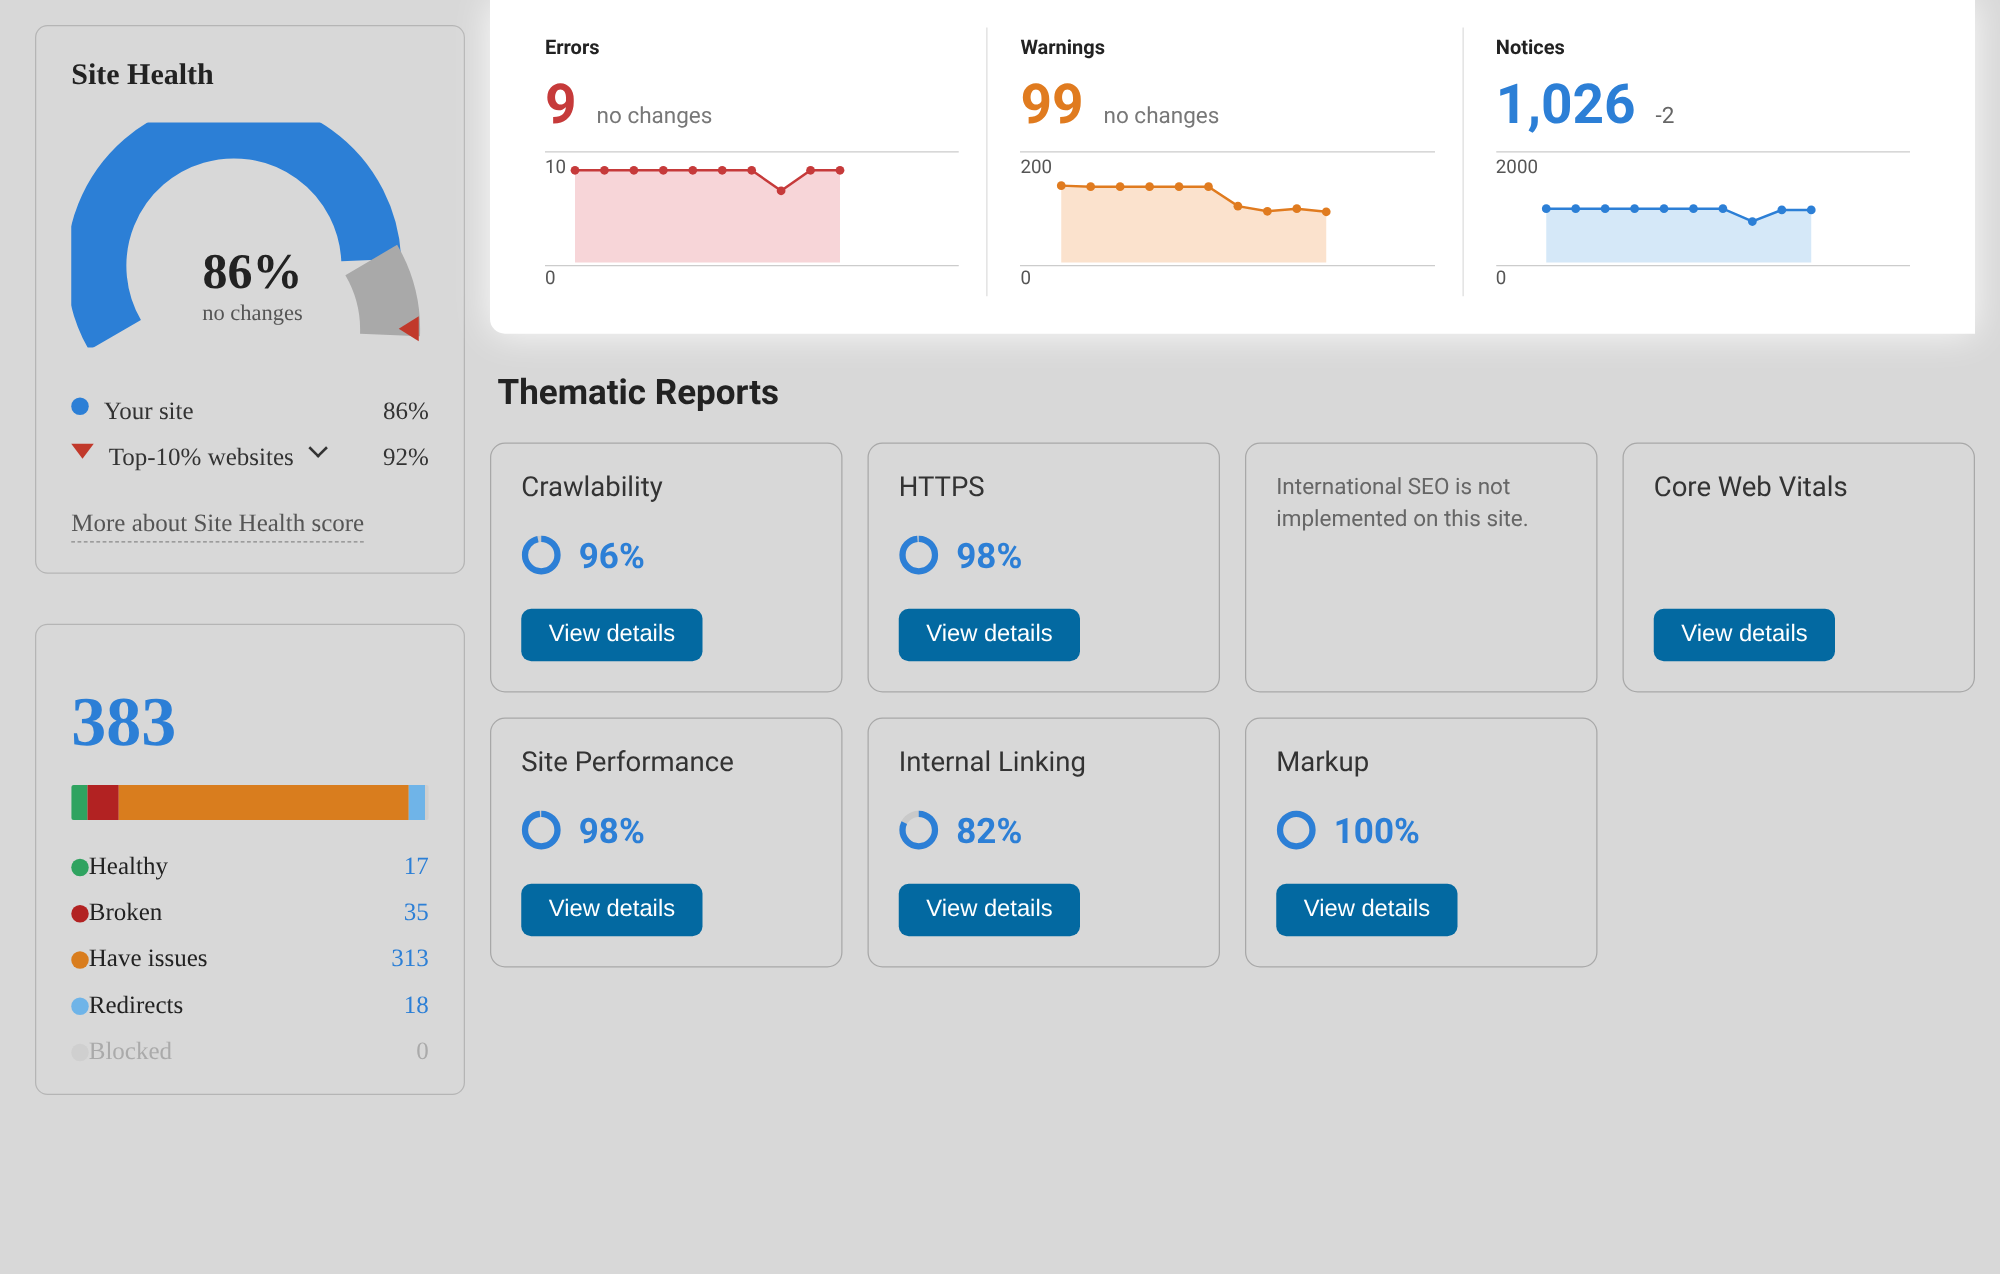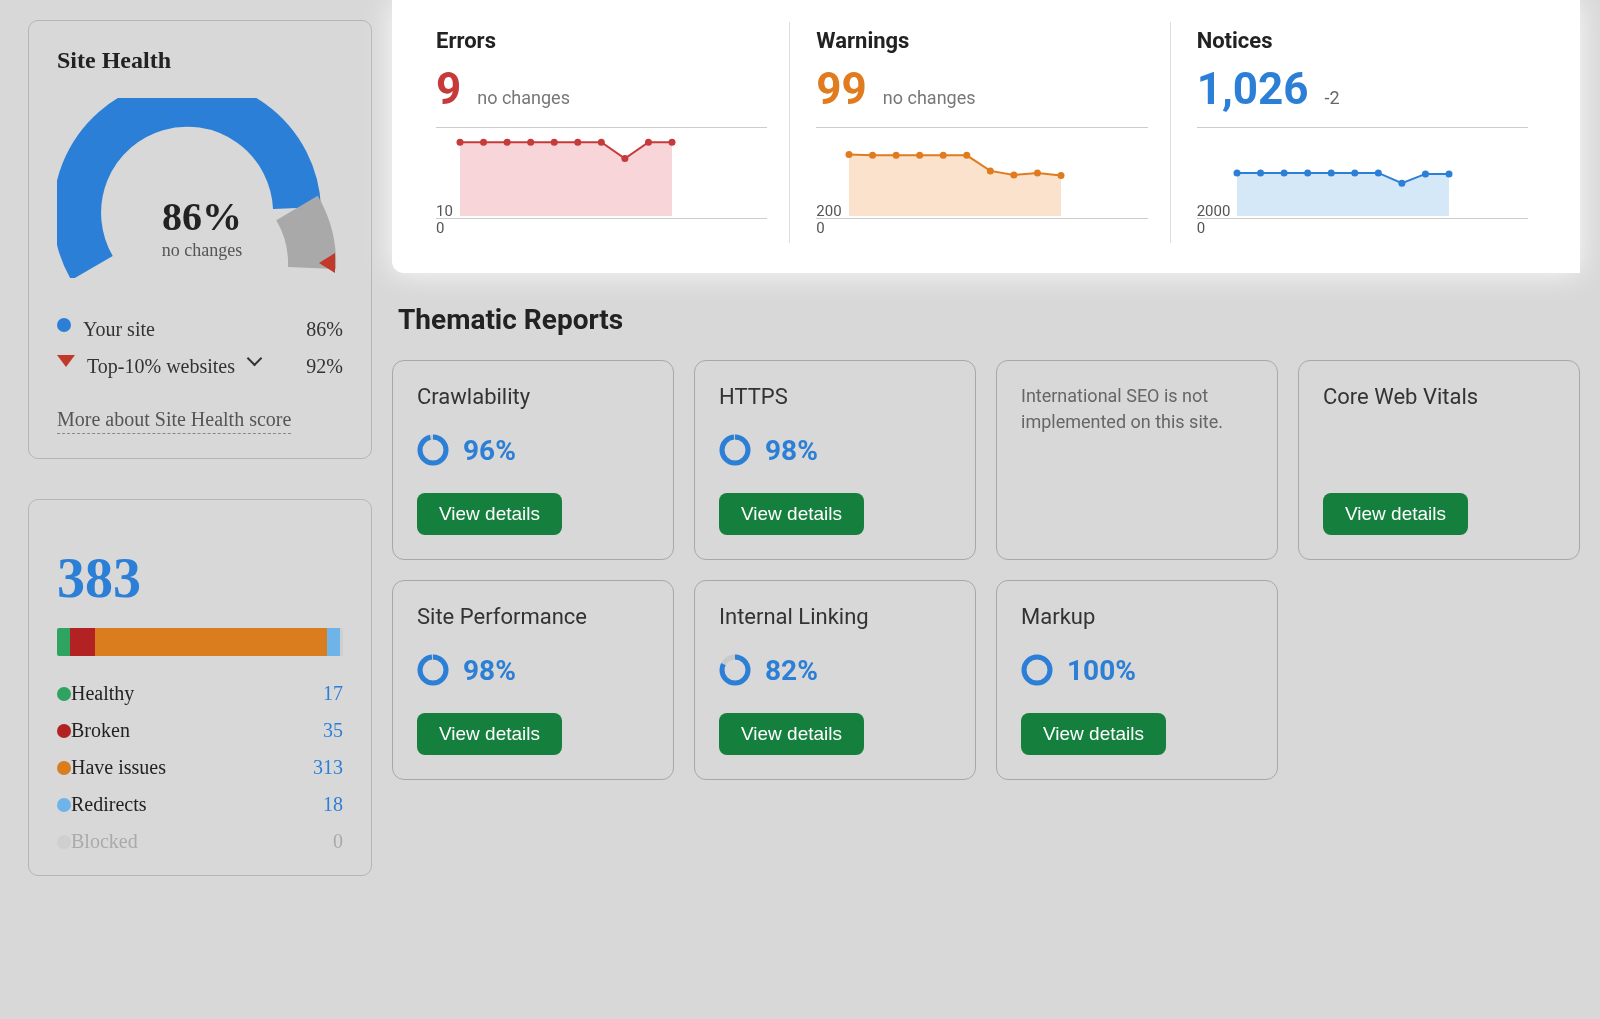--- a/index.html
+++ b/index.html
@@ -51,29 +51,29 @@
 
   
   .highlight-strip {
     background: #fff; border-radius: 0 0 0 12px;
     padding: 22px 30px 30px 30px;
     display: flex; gap: 0;
     box-shadow: 0 0 30px rgba(255,255,255,0.9);
   }
   .issue-panel { flex:1; padding: 6px 22px 6px 26px; border-left: 1px solid #ddd; }
   .issue-panel:first-child { border-left: none; padding-left: 14px; }
-  .issue-panel h3 { font-size: 22px; font-weight: 700; color:#222; margin-bottom: 10px; }
+  .issue-panel h3 { font-size: 16px; font-weight: 700; color:#222; margin-bottom: 10px; }
   .issue-val-row { display:flex; align-items:baseline; gap:16px; }
   .issue-val { font-size: 44px; font-weight: 700; }
   .issue-sub { font-size: 18px; color:#777; }
   .issue-delta { font-size: 18px; color:#666; }
   .mini-chart { margin-top: 12px; }
   .mini-chart .axis-top { font-size: 15px; color:#555; }
   .mini-chart .axis-bot { font-size: 15px; color:#555; }
-  .mini-chart-row-top { display:flex; align-items:flex-end; gap:3px; border-top:1px solid #ccc; padding-top:2px;}
+  .mini-chart-row-top { display:flex; align-items:flex-start; gap:3px; border-top:1px solid #ccc; padding-top:2px;}
   .mini-chart-row-bot { display:flex; align-items:flex-end; gap:10px; border-top:1px solid #ccc; margin-top:-2px;}
   .col-errors { color:#c63a3a; }
   .col-warn { color:#e07b1f; }
   .col-note { color:#2c7fd6; }
 
   
   .thematic-h { font-size: 28px; font-weight: 700; margin: 30px 0 24px 6px; color:#222;}
   .cards { display:grid; grid-template-columns: repeat(4, 1fr); gap: 20px; }
   .card {
     border: 1px solid #a8a8a8; border-radius: 12px;
@@ -81,21 +81,21 @@
     background: #d8d8d8;
     min-height: 200px;
     display:flex; flex-direction:column; justify-content:space-between;
   }
   .card h4 { font-size: 22px; font-weight: 400; color:#333; margin-bottom: 14px; line-height:1.3; }
   .score-row { display:flex; align-items:center; gap:14px; margin-bottom: 18px;}
   .score-val { font-size: 28px; font-weight:700; color:#2c7fd6; }
   .score-delta { color:#34a853; font-size:16px; font-weight:600; }
   .card-msg { font-size: 18px; color:#666; line-height:1.45; }
   .btn {
-    display:inline-block; background:#15803d; color:#fff; font-size:19px;
+    display:inline-block; background:#0369a1; color:#fff; font-size:19px;
     padding: 10px 22px; border-radius:8px; border:none; cursor:pointer; width:fit-content;
   }
 
   .donut-sm { width: 32px; height:32px; }
 
   .chevron { display:inline-block; width:14px; height:14px; position:relative; top:-2px; }
   .chevron::before { content:""; position:absolute; width:9px; height:9px; border-right:2px solid #333; border-bottom:2px solid #333; transform: rotate(45deg); top:0; left:2px; }
 </style>
 </head>
 <body>

